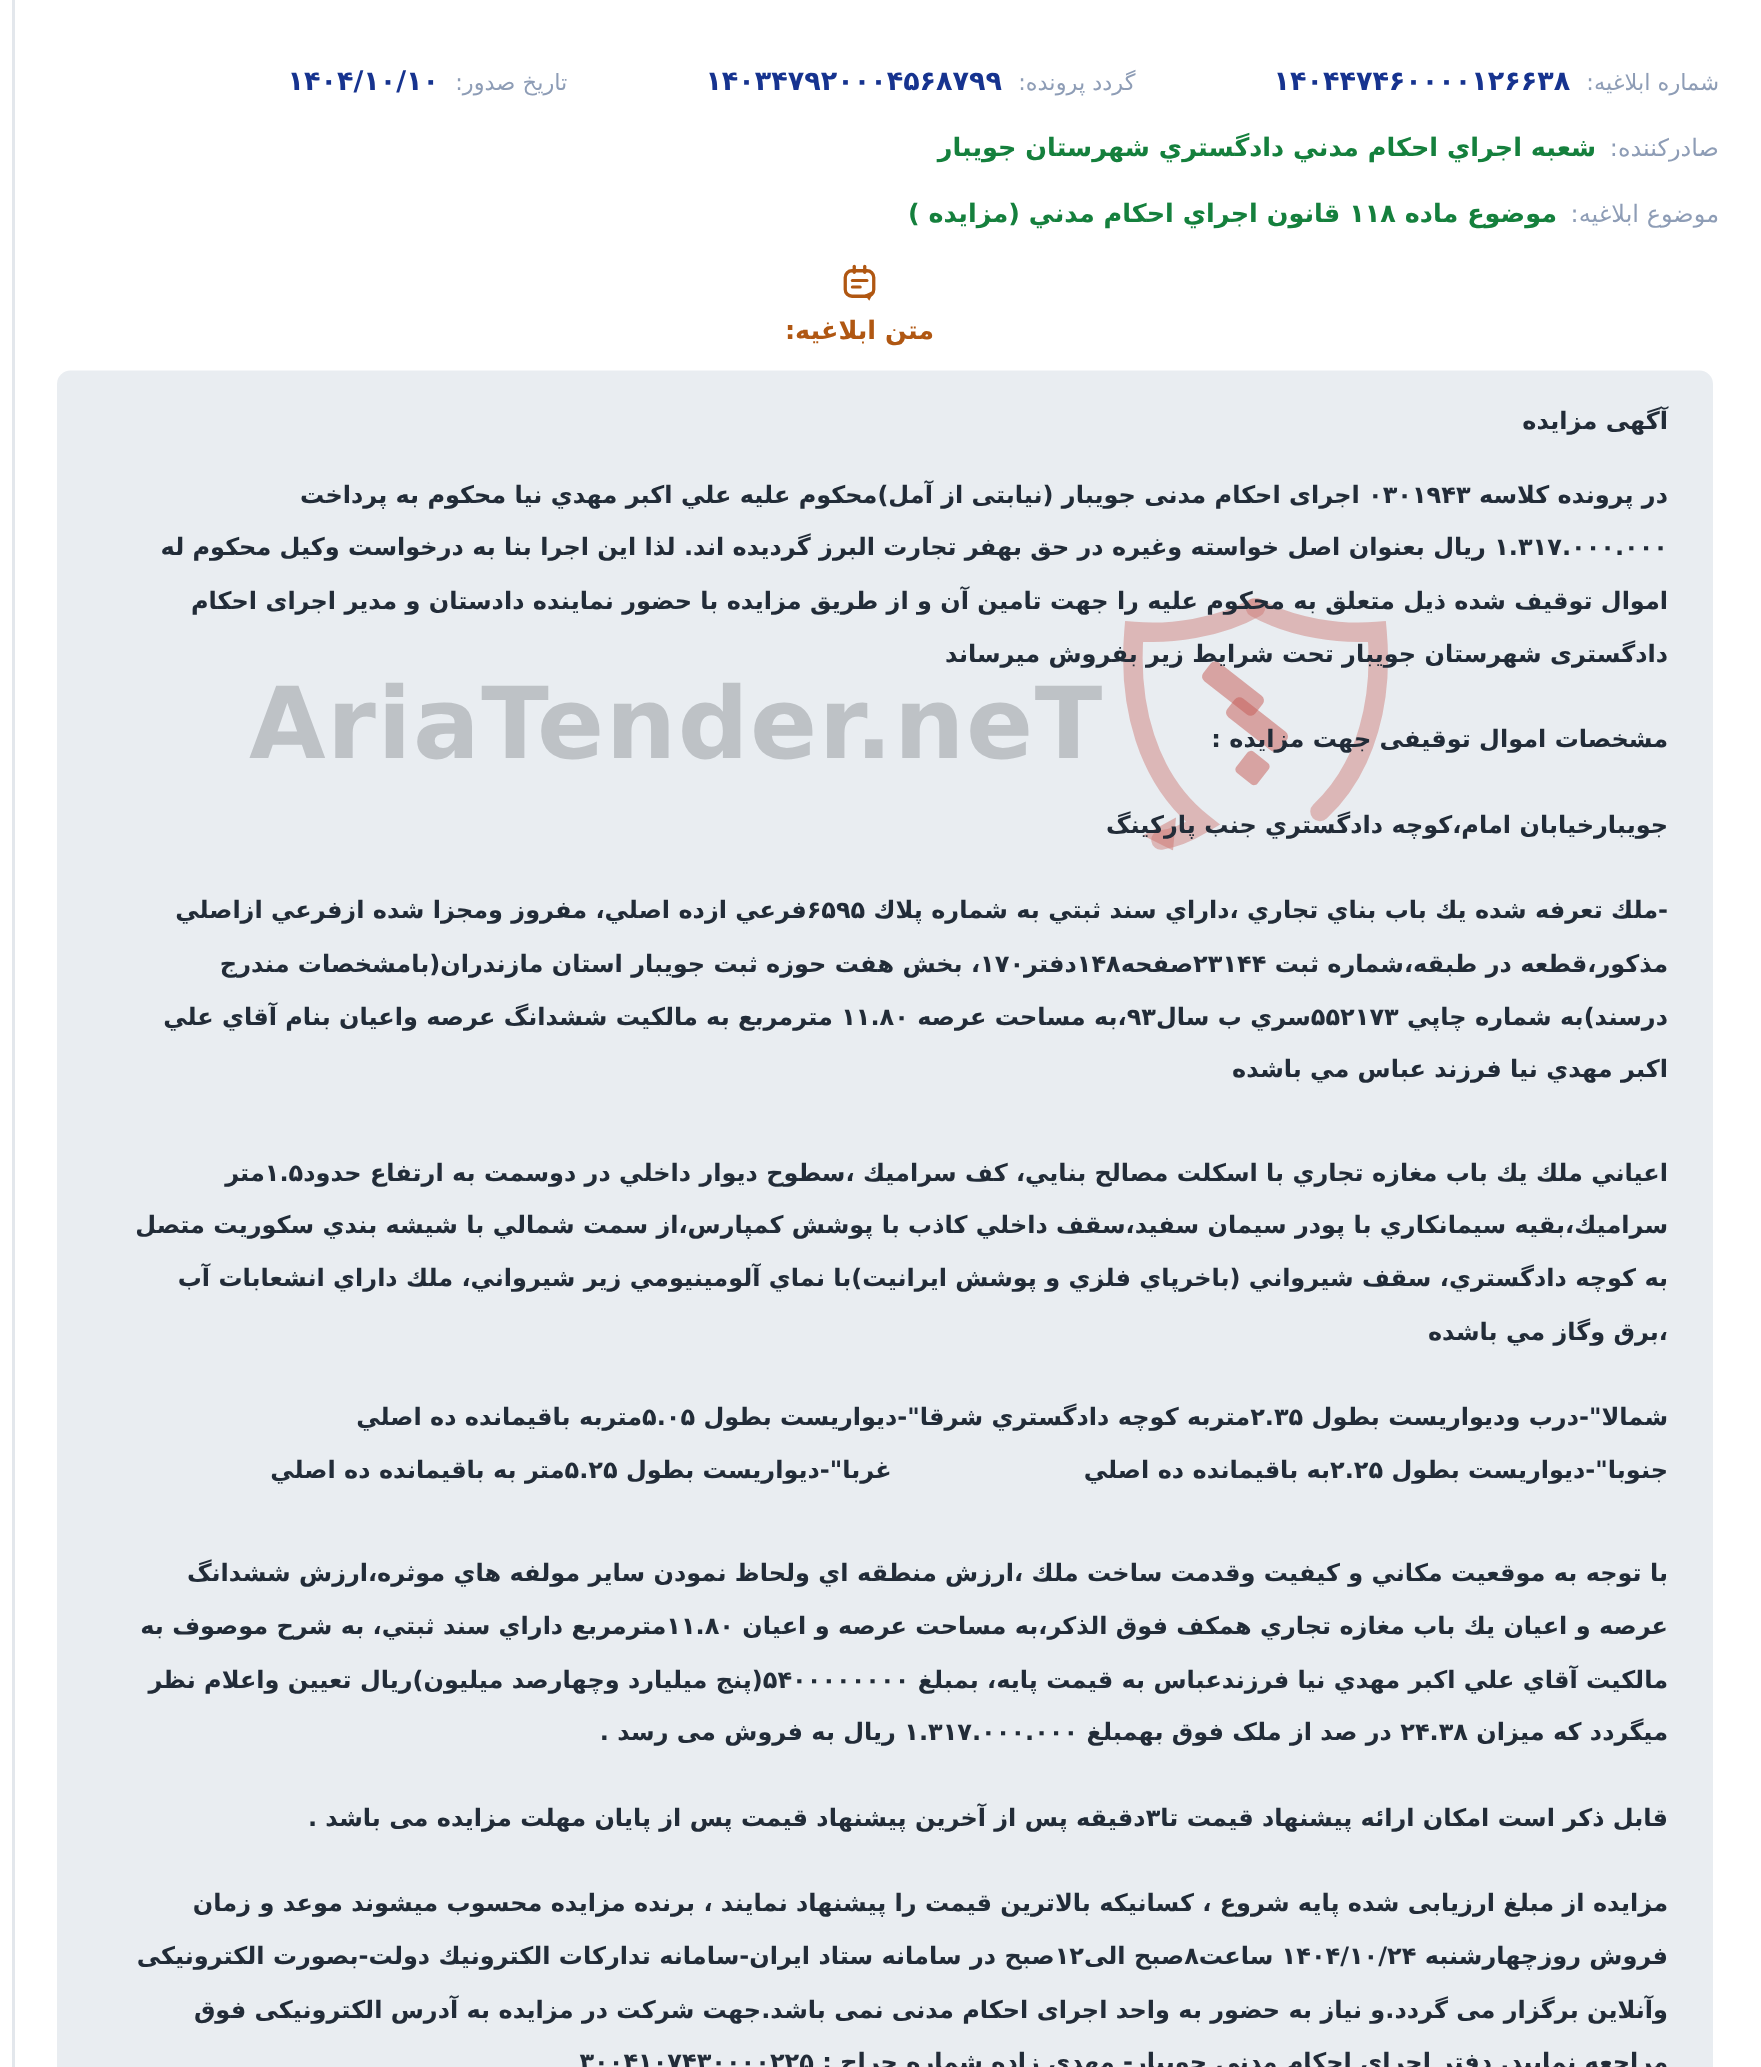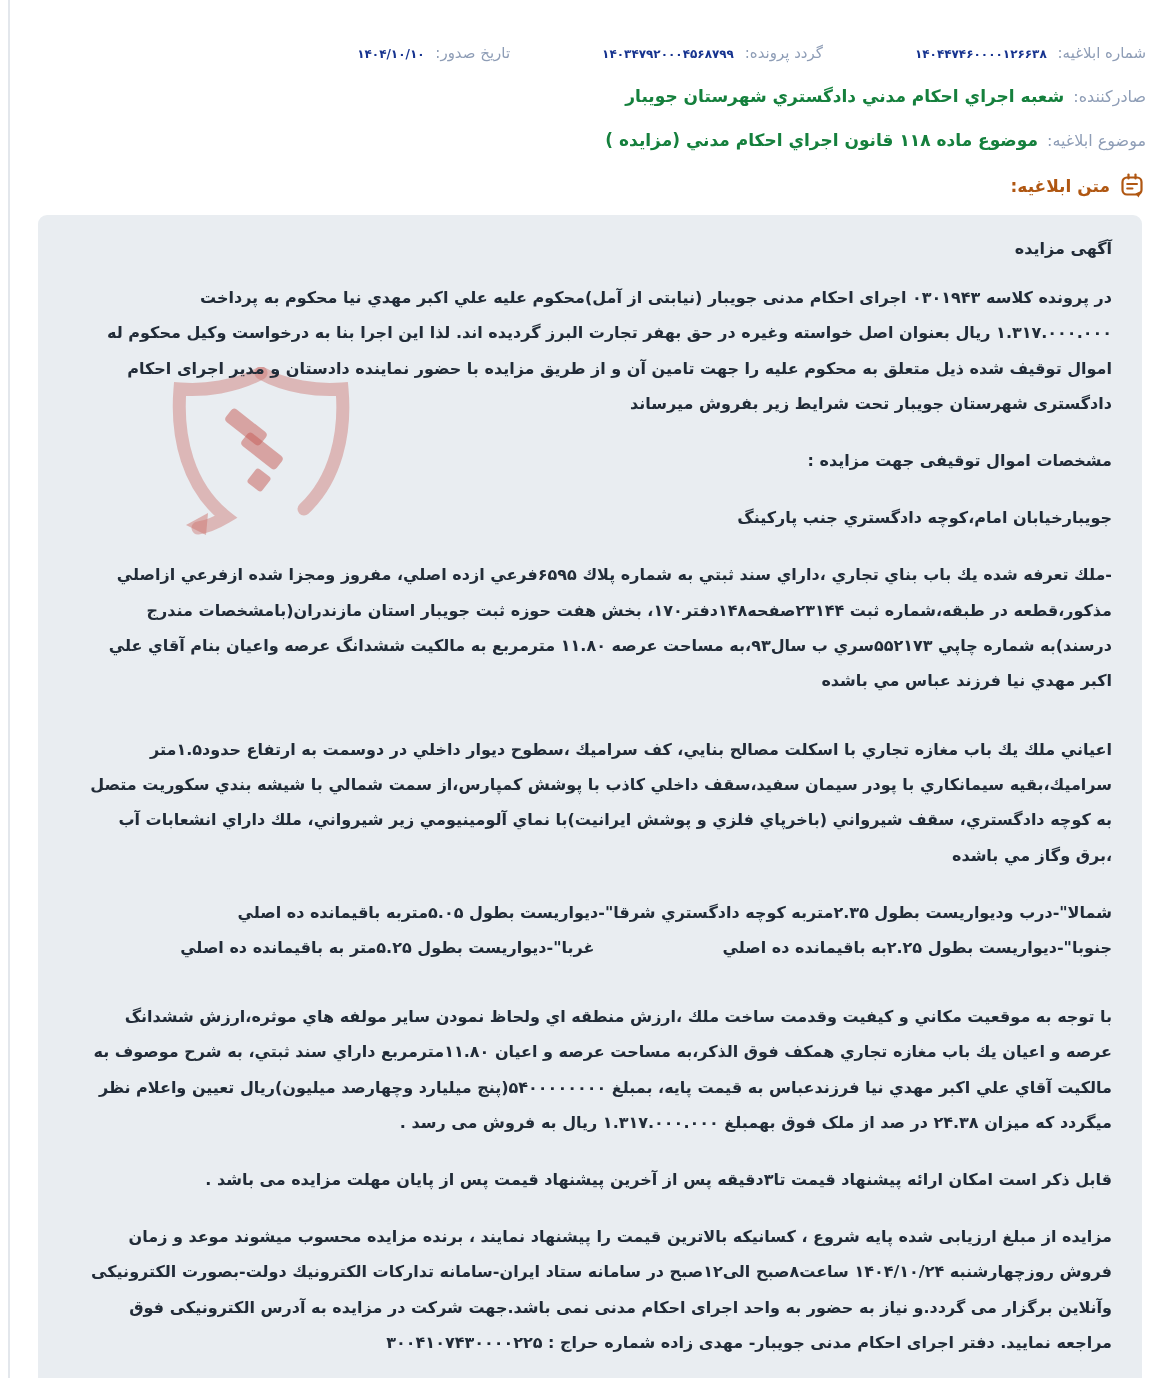--- a/index.html
+++ b/index.html
@@ -13,26 +13,26 @@
     position:absolute;left:8px;top:0;width:2px;height:1378px;
     background:#e3e7ec;
   }
   .header{padding:44px 28px 0 0;}
   .meta-row{
     display:flex;align-items:baseline;gap:92px;
     font-size:15px;
   }
   .meta-pair{white-space:nowrap;}
   .meta-label,.row-label{color:#8e9db6;font-weight:400;}
-  .meta-value{color:#16338f;font-weight:700;font-size:12px;padding-right:6px;}
+  .meta-value{color:#16338f;font-weight:700;font-size:18px;padding-right:6px;}
   .info-row{margin-top:24px;font-size:16px;}
   .row-value{color:#15803d;font-weight:700;font-size:17px;padding-right:4px;}
   .body-label-row{
     margin-top:22px;display:flex;align-items:center;gap:9px;
-    color:#b05712;font-weight:700;font-size:17px;
+    color:#b05712;font-weight:700;font-size:17px;flex-direction:column;
   }
   .note-icon-svg{flex:0 0 auto;}
   .notice-box{
     position:relative;
     margin:16px 32px 0 38px;
     background:#e9edf1;
     border-radius:9px;
     padding:16px 30px 42px 30px;
     color:#222c38;
     font-size:16px;
@@ -103,20 +103,21 @@
 <section class="notice-box">
   <div class="watermark">
     <svg width="190" height="168" viewBox="0 0 190 168" fill="none">
       <path d="M95 6 C70 20 38 24 14 22 C10 70 22 120 60 150 C50 156 40 160 32 161" stroke="rgba(205,118,112,0.45)" stroke-width="13" fill="none" stroke-linecap="round"></path>
       <path d="M95 6 C120 20 152 24 176 22 C180 66 170 112 138 142" stroke="rgba(205,118,112,0.45)" stroke-width="13" fill="none" stroke-linecap="round"></path>
       <path d="M20 158 L40 168 L42 146 Z" fill="rgba(205,118,112,0.5)"></path>
       <rect x="58" y="52" width="44" height="16" rx="4" transform="rotate(38 80 60)" fill="rgba(198,90,84,0.5)"></rect>
       <rect x="74" y="76" width="44" height="16" rx="4" transform="rotate(38 96 84)" fill="rgba(198,90,84,0.5)"></rect>
       <rect x="84" y="104" width="18" height="18" rx="3" transform="rotate(38 93 113)" fill="rgba(198,90,84,0.5)"></rect>
     </svg>
+    <span class="watermark-text">AriaTender.neT</span>
   </div>
 
   <p>آگهی مزایده</p>
   <p>در پرونده كلاسه ۰۳۰۱۹۴۳ اجرای احكام مدنی جویبار (نیابتی از آمل)محكوم علیه علي اكبر مهدي نیا  محكوم به پرداخت  ۱.۳۱۷.۰۰۰.۰۰۰ ریال بعنوان اصل خواسته وغیره در حق بهفر تجارت البرز  گردیده اند. لذا این اجرا بنا به درخواست وكیل محكوم له اموال توقیف شده ذیل متعلق به محكوم علیه را جهت تامین آن و از طریق مزایده با حضور نماینده دادستان و مدیر اجرای احكام دادگستری شهرستان جویبار تحت شرایط زیر بفروش میرساند</p>
   <p class="gap-md">مشخصات اموال توقیفی جهت مزایده :</p>
   <p class="gap-md">جویبارخیابان امام،كوچه دادگستري جنب پاركینگ</p>
   <p class="gap-md">-ملك تعرفه شده یك باب بناي تجاري ،داراي سند ثبتي به شماره پلاك ۶۵۹۵فرعي ازده اصلي، مفروز ومجزا شده ازفرعي ازاصلي مذكور،قطعه در طبقه،شماره ثبت ۲۳۱۴۴صفحه۱۴۸دفتر۱۷۰، بخش هفت  حوزه  ثبت جویبار استان مازندران(بامشخصات مندرج درسند)به شماره چاپي ۵۵۲۱۷۳سري ب سال۹۳،به مساحت عرصه ۱۱.۸۰ مترمربع به مالكیت ششدانگ عرصه واعیان بنام آقاي علي اكبر مهدي نیا فرزند عباس مي باشده</p>
   <p class="gap-lg">اعیاني ملك یك باب مغازه تجاري با اسكلت مصالح بنایي، كف سرامیك ،سطوح دیوار داخلي در دوسمت به ارتفاع حدود۱.۵متر سرامیك،بقیه سیمانكاري با پودر سیمان سفید،سقف داخلي كاذب با پوشش كمپارس،از سمت شمالي با شیشه بندي سكوریت متصل به كوچه دادگستري، سقف شیرواني (باخرپاي فلزي و پوشش ایرانیت)با نماي آلومینیومي زیر شیرواني، ملك  داراي انشعابات آب ،برق وگاز مي باشده</p>
   <p class="spread gap-md">شمالا"-درب ودیواریست بطول ۲.۳۵متربه كوچه دادگستري شرقا"-دیواریست بطول ۵.۰۵متربه باقیمانده ده اصلي                      جنوبا"-دیواریست بطول ۲.۲۵به باقیمانده ده اصلي                       غربا"-دیواریست بطول ۵.۲۵متر به باقیمانده ده اصلي</p>
   <p class="gap-lg">با توجه به موقعیت مكاني و كیفیت وقدمت ساخت ملك ،ارزش منطقه اي ولحاظ نمودن سایر مولفه هاي موثره،ارزش ششدانگ عرصه و اعیان  یك باب مغازه تجاري همكف فوق الذكر،به مساحت عرصه و اعیان ۱۱.۸۰مترمربع داراي سند ثبتي، به شرح موصوف به مالكیت آقاي علي اكبر مهدي نیا فرزندعباس به قیمت پایه، بمبلغ ۵۴۰۰۰۰۰۰۰۰(پنج میلیارد وچهارصد میلیون)ریال تعیین واعلام نظر میگردد كه میزان ۲۴.۳۸ در صد از ملک فوق بهمبلغ ۱.۳۱۷.۰۰۰.۰۰۰ ریال به فروش می رسد .</p>

